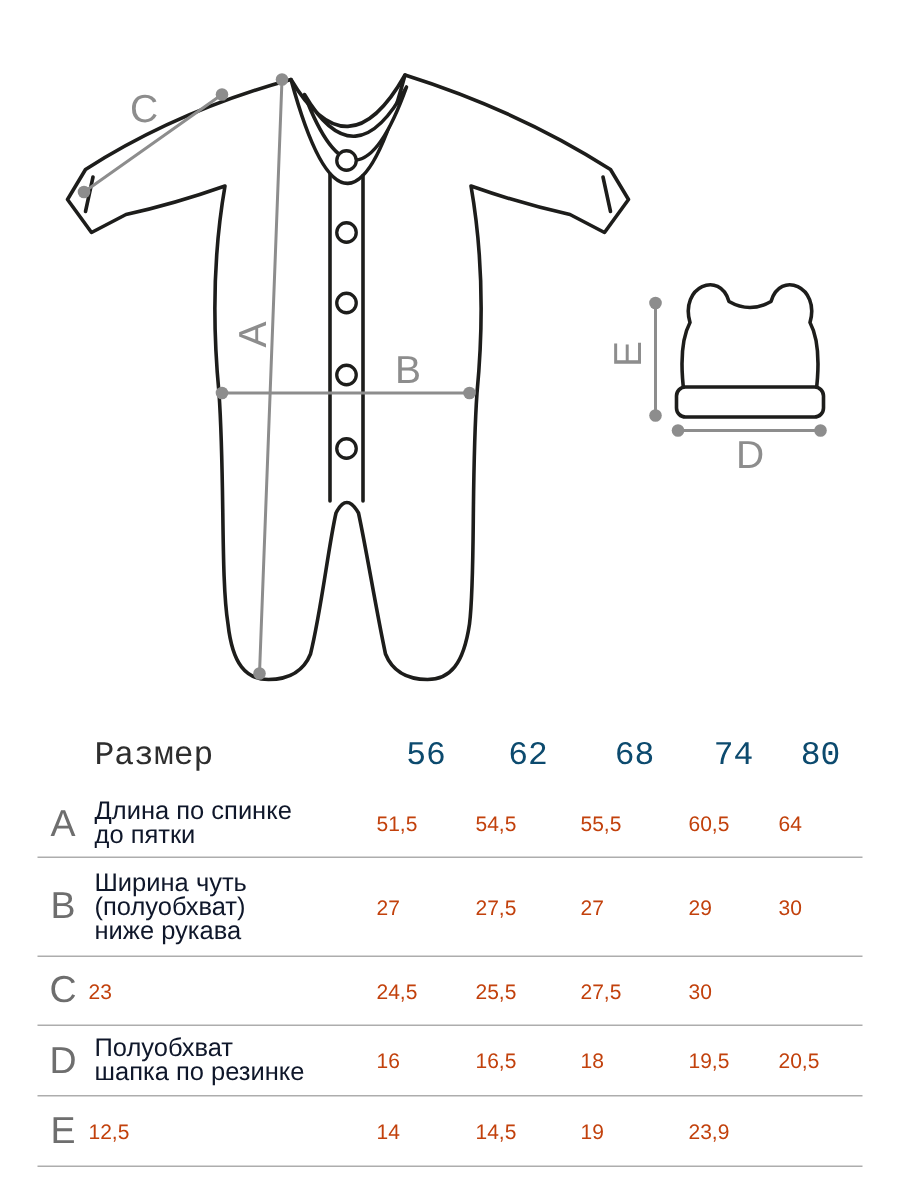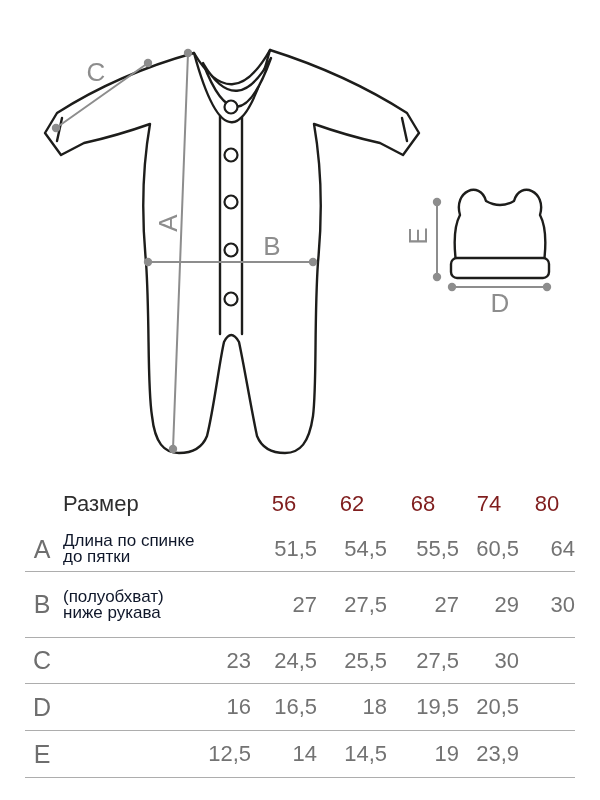--- a/index.html
+++ b/index.html
@@ -3,33 +3,33 @@
 <meta charset="utf-8">
 <style>
   html,body{margin:0;padding:0;background:#fff;}
   .page{position:relative;width:600px;height:800px;background:#ffffff;overflow:hidden;
         font-family:"Liberation Sans", sans-serif;}
   .diagram-wrap{position:absolute;top:0;left:0;width:600px;height:480px;}
   .size-table{position:absolute;top:480px;left:0;width:600px;box-sizing:border-box;
               padding:0 25px;}
   .t-row{display:grid;grid-template-columns:34px 192px 66px 70px 72px 60px 56px;
          align-items:center;border-bottom:1px solid #adadad;}
-  .t-row.t-header{border-bottom:none;min-height:47px;}
+  .t-row.t-header{border-bottom:none;min-height:47px;font-family:Liberation Mono, monospace;}
   .t-row.r-a{min-height:43px;}
   .t-row.r-b{min-height:65px;}
   .t-row.r-c{min-height:45px;}
   .t-row.r-d{min-height:46px;}
   .t-row.r-e{min-height:46px;}
   .cell{min-width:0;}
   .letter{color:#6e6e6e;font-size:25px;text-align:center;line-height:1;}
   .label{color:#0f172a;font-size:17px;line-height:16px;padding:6px 0 6px 4px;}
   .label .ln{white-space:nowrap;}
-  .num{color:#737373;font-size:22px;text-align:right;line-height:1;}
+  .num{color:#c2410c;font-size:14px;text-align:left;line-height:1;}
   .header-label{color:#2e2e2e;font-size:22px;padding-left:4px;}
-  .header-num{color:#7f1d1d;font-size:22px;text-align:center;}
+  .header-num{color:#0c4a6e;font-size:22px;text-align:center;}
   svg text{font-family:"Liberation Sans", sans-serif;}
 </style>
 </head>
 <body>
 
 <div class="page">
 
   <div class="diagram-wrap">
     <svg width="600" height="480" viewBox="0 0 600 480">
 
@@ -113,20 +113,21 @@
       <div class="cell num">51,5</div>
       <div class="cell num">54,5</div>
       <div class="cell num">55,5</div>
       <div class="cell num">60,5</div>
       <div class="cell num">64</div>
     </div>
 
     <div class="t-row r-b">
       <div class="cell letter">B</div>
       <div class="cell label">
+        <div class="ln">Ширина чуть</div>
         <div class="ln">(полуобхват)</div>
         <div class="ln">ниже рукава</div>
       </div>
       <div class="cell num">27</div>
       <div class="cell num">27,5</div>
       <div class="cell num">27</div>
       <div class="cell num">29</div>
       <div class="cell num">30</div>
     </div>
 
@@ -134,20 +135,24 @@
       <div class="cell letter">C</div>
       <div class="cell num">23</div>
       <div class="cell num">24,5</div>
       <div class="cell num">25,5</div>
       <div class="cell num">27,5</div>
       <div class="cell num">30</div>
     </div>
 
     <div class="t-row r-d">
       <div class="cell letter">D</div>
+      <div class="cell label">
+        <div class="ln">Полуобхват</div>
+        <div class="ln">шапка по резинке</div>
+      </div>
       <div class="cell num">16</div>
       <div class="cell num">16,5</div>
       <div class="cell num">18</div>
       <div class="cell num">19,5</div>
       <div class="cell num">20,5</div>
     </div>
 
     <div class="t-row r-e">
       <div class="cell letter">E</div>
       <div class="cell num">12,5</div>

